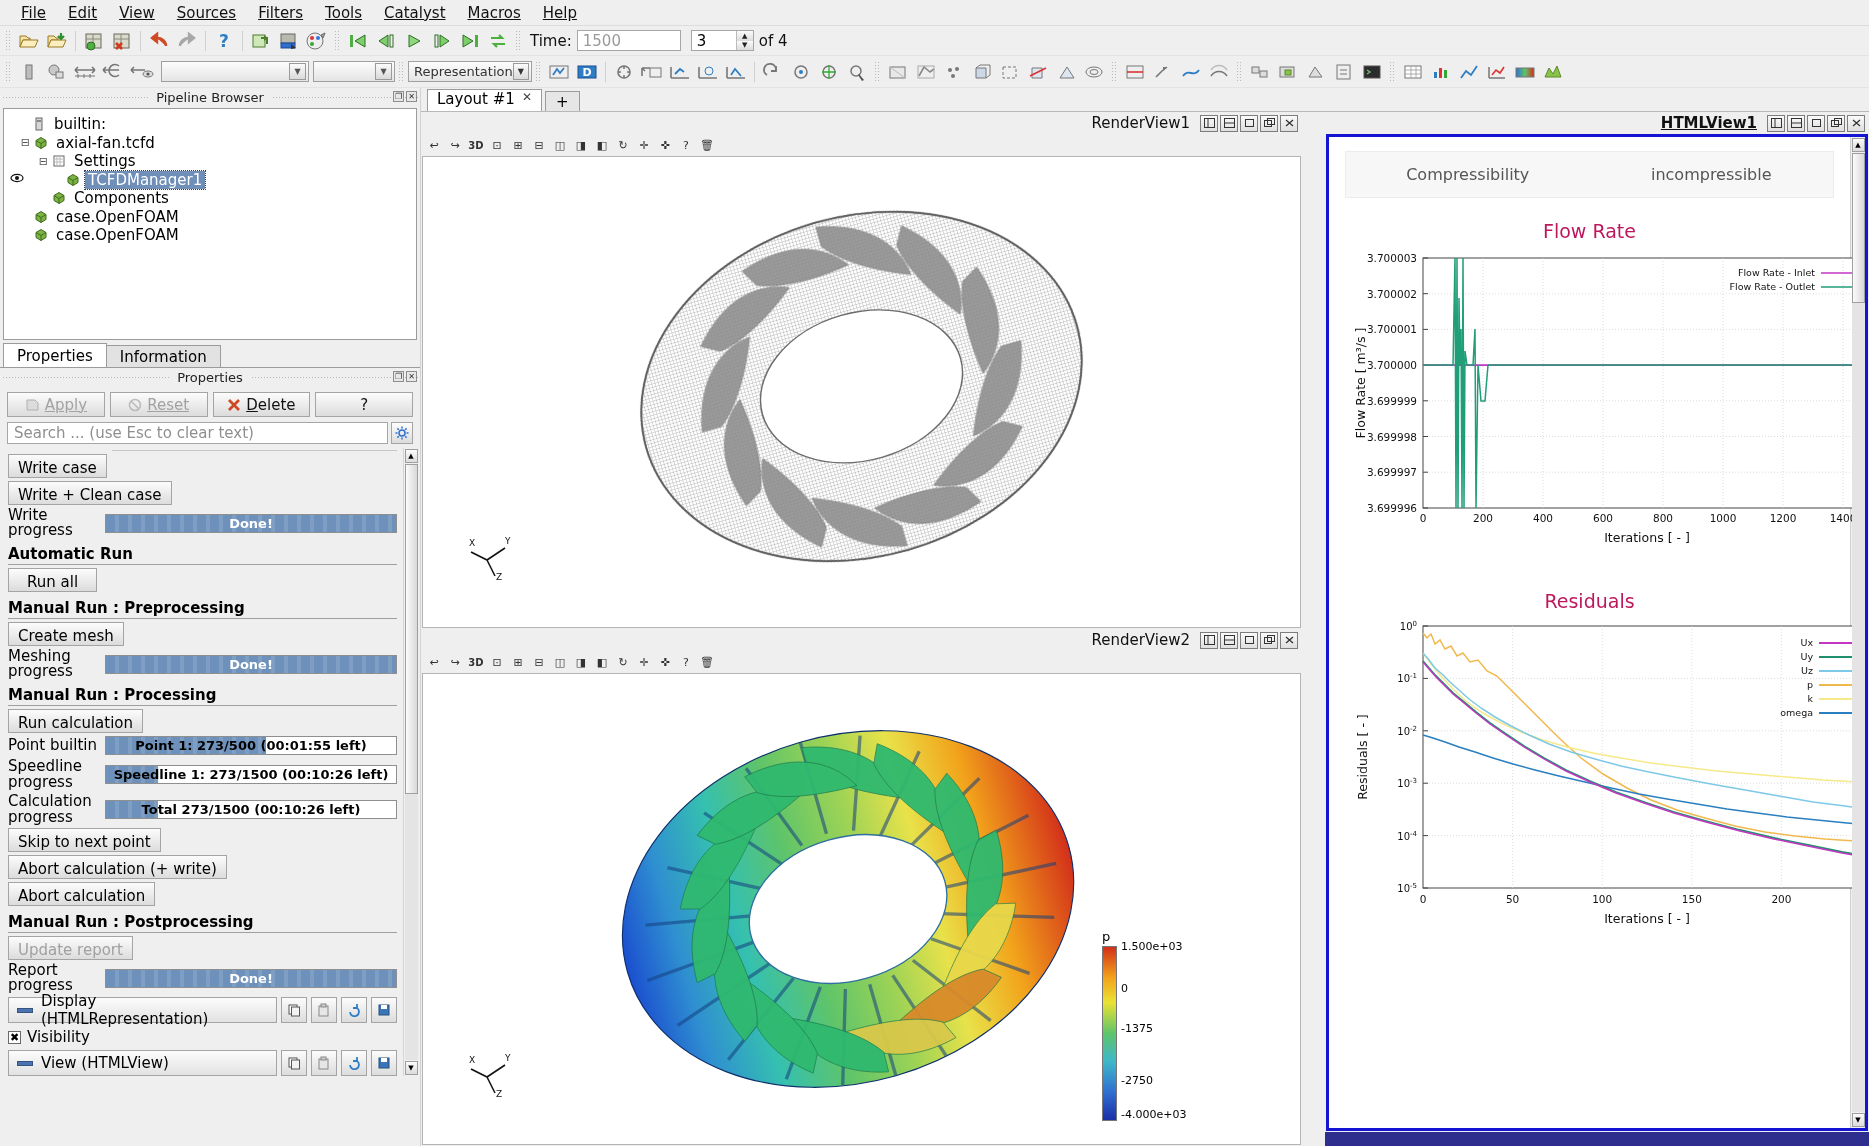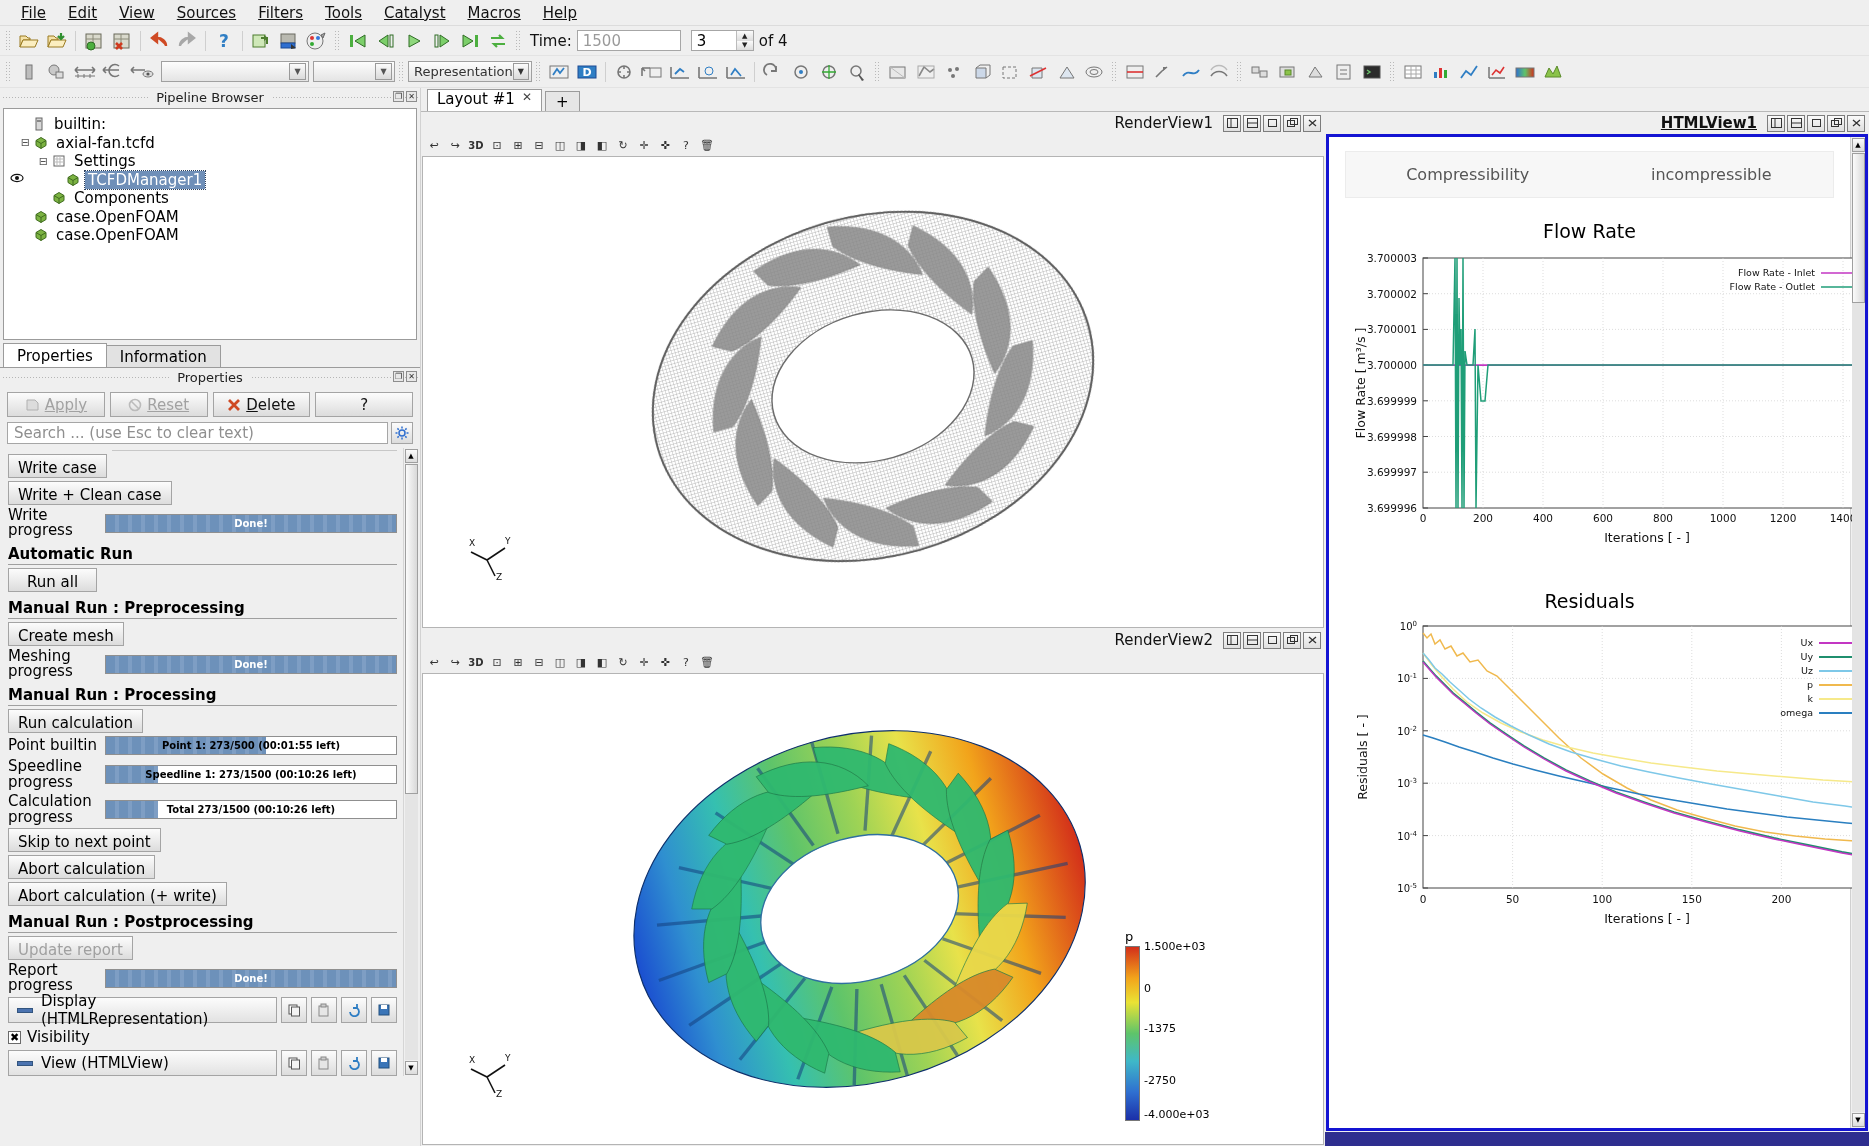--- a/index.html
+++ b/index.html
@@ -74,21 +74,21 @@
   .vsthumb { position:absolute; left:0; width:13px; border:1px solid #9f9f9f; background:linear-gradient(90deg,#fbfbfb,#d8d8d8); }
 
   .wbtn { height:24px; border:1px solid #a4a4a4; background:linear-gradient(#fcfcfc,#dcdcdc); display:inline-flex; align-items:flex-end; justify-content:center; font-size:15px; padding:0 9px; margin:3px 0 0 6px; }
   .wbtn.dis { color:#a0a0a0; }
   .sect { font-weight:bold; font-size:15px; margin:7px 6px 0 6px; padding-bottom:1px; border-bottom:1px solid #9f9f9f; }
   .prow { display:flex; align-items:center; padding:3px 6px 0 6px; gap:5px; }
   .prow .cap { width:92px; flex:none; font-size:15px; line-height:15px; }
   .pbar { flex:1; height:19px; border:1px solid #8f8f8f; background:#fff; position:relative; overflow:hidden; }
   .pbar .fill { position:absolute; left:0; top:0; bottom:0;
     background:repeating-linear-gradient(90deg,#6d91ba 0 9px,#7e9ec4 9px 13px); }
-  .pbar .ptxt { position:absolute; inset:0; display:flex; align-items:center; justify-content:center; font-size:10px; font-weight:bold; }
+  .pbar .ptxt { position:absolute; inset:0; display:flex; align-items:center; justify-content:center; font-size:13px; font-weight:bold; }
   .pbar .ptxt.on-fill { color:#fff; }
   .pbar .ptxt.mixed { color:#000; }
   .chk { display:flex; align-items:center; gap:6px; padding:5px 6px 0 6px; font-size:15px; }
   .chkbox { width:13px; height:13px; border:1px solid #6a6a6a; background:#fff; display:flex; align-items:center; justify-content:center; font-size:11px; }
   .dispRow { display:flex; gap:4px; padding:4px 6px 0 6px; align-items:center; }
   .dispSel { flex:1; height:26px; border:1px solid #a4a4a4; background:linear-gradient(#fcfcfc,#e2e2e2); display:flex; align-items:center; gap:8px; padding:0 8px; font-size:15px; }
   .dash { width:16px; height:5px; background:#4b73b0; border:1px solid #33557f; }
   .sqbtn { width:26px; height:26px; border:1px solid #a4a4a4; background:linear-gradient(#fcfcfc,#dcdcdc); display:flex; align-items:center; justify-content:center; }
 
   
@@ -107,26 +107,26 @@
   .vtoolbar { height:22px; display:flex; align-items:center; background:#efefef; flex:none; gap:1px; padding-left:3px; }
   .vtb { width:20px; height:19px; display:flex; align-items:center; justify-content:center; font-size:11px; color:#333; }
 
   .renderview { flex:1; background:#fff; border:1px solid #b4b4b4; margin:0 1px 1px 1px; position:relative; overflow:hidden; }
   .axes { position:absolute; left:42px; bottom:45px; width:56px; height:52px; }
 
   .colorbar { position:absolute; right:78px; top:255px; width:120px; font-size:11px; }
   .cb-strip { width:15px; height:175px; background:linear-gradient(#d32f1a 0%,#f2a41b 18%,#eae234 32%,#5ec46a 50%,#3fb8c8 66%,#2f6fd0 84%,#1b2fa8 100%); border:1px solid #777; }
 
   
-  .htmlview { width:544px; flex:none; display:flex; flex-direction:column; min-width:0; }
+  .htmlview { width:544px; flex:none; display:flex; flex-direction:column; min-width:0;margin-left:23px; }
   .htmlbody { flex:1; background:#fff; border:3px solid #1414d2; margin:0 1px 1px 1px; overflow:hidden; position:relative; display:flex; }
   .htmlcontent { flex:1; padding:14px 16px 0 16px; min-width:0; }
   .compress-row { display:flex; background:#f7f7f7; border:1px solid #ececec; padding:13px 0; font-size:16px; color:#555; }
   .compress-row div { flex:1; text-align:center; }
-  .chart-title { text-align:center; font-size:19px; color:#000000; margin:22px 0 4px 0; }
+  .chart-title { text-align:center; font-size:19px; color:#be185d; margin:22px 0 4px 0; }
 
   .hscroll { width:15px; background:#f0f0f0; border-left:1px solid #d0d0d0; display:flex; flex-direction:column; align-items:center; }
   .hbottom { height:14px; background:#2e2e8f; }
 
   .chartwrap { position:relative; }
   svg text { font-family:"DejaVu Sans","Liberation Sans",sans-serif; }
 </style>
 </head>
 <body>
 
@@ -757,26 +757,26 @@
                 </div>
               </div>
 
               <div>
                 <div class="wbtn">
                     <span>Skip to next point</span>
                   </div>
               </div>
               <div>
                 <div class="wbtn">
-                    <span>Abort calculation</span>
+                    <span>Abort calculation (+ write)</span>
                   </div>
               </div>
               <div>
                 <div class="wbtn">
-                    <span>Abort calculation (+ write)</span>
+                    <span>Abort calculation</span>
                   </div>
               </div>
 
               <div class="sect">Manual Run : Postprocessing</div>
               <div>
                 <div class="wbtn dis">
                     <span>Update report</span>
                   </div>
               </div>
               <div class="prow">

